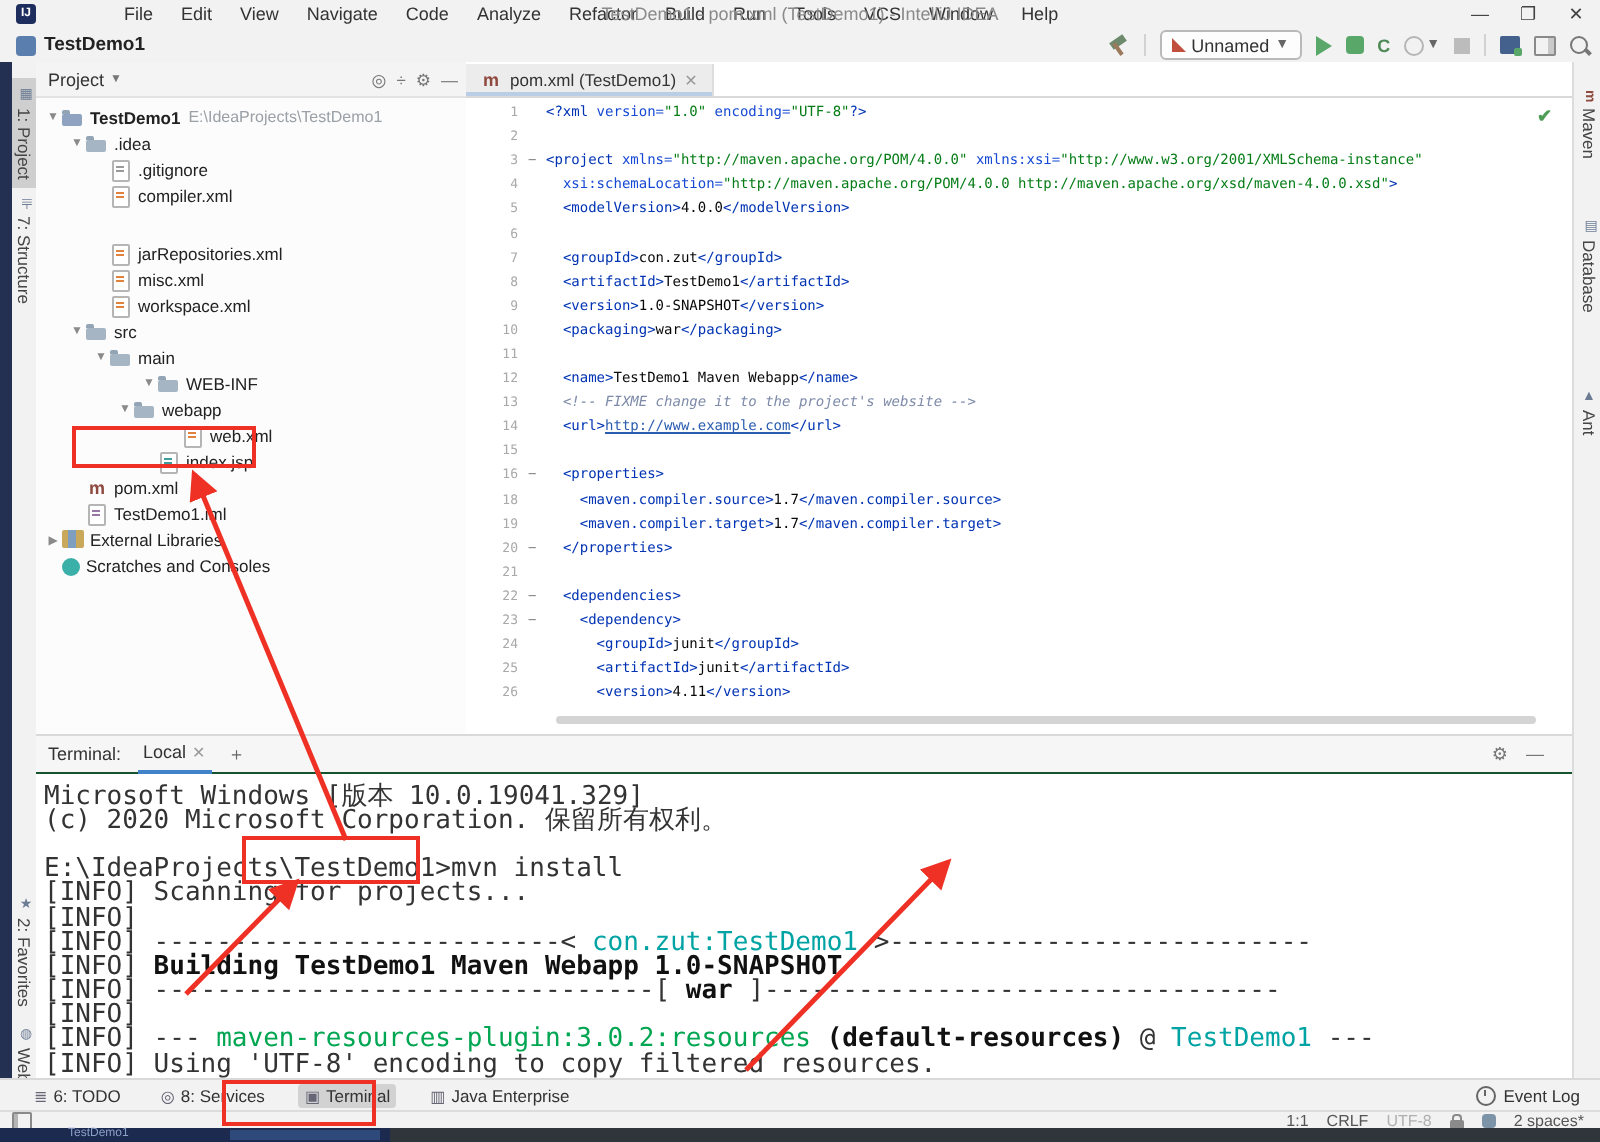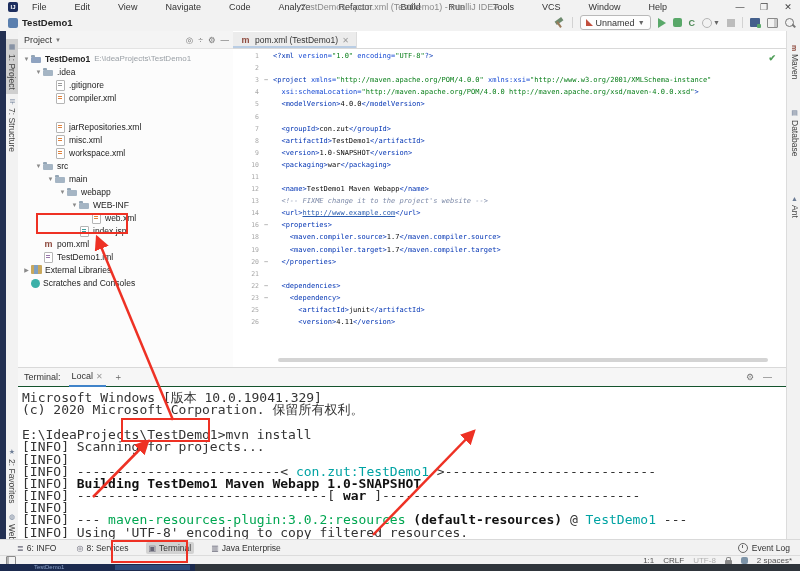--- a/index.html
+++ b/index.html
@@ -5,21 +5,21 @@
   html,body{margin:0;padding:0;}
   body{width:800px;height:571px;position:relative;overflow:hidden;
        font-family:"Liberation Sans",sans-serif;background:#f2f2f2;
        -webkit-font-smoothing:antialiased;}
   .abs{position:absolute;}
   
   #titlebar{left:0;top:0;width:800px;height:14px;background:#f2f2f2;border-bottom:1px solid #e0e0e0;
             display:flex;align-items:center;font-size:9px;color:#333;}
   #logo{width:10px;height:10px;background:#1d2e5e;border-radius:2px;margin:0 7px 0 8px;
         color:#fff;font-size:6px;line-height:10px;text-align:center;font-weight:bold;}
-  #menubar{display:flex;gap:14px;}
+  #menubar{display:flex;gap:0;margin-left:30px;}
   .menu-item{padding:0 7px;cursor:default;}
   #win-title{position:absolute;left:0;right:0;text-align:center;color:#8a8a8a;pointer-events:none;}
   #win-controls{margin-left:auto;display:flex;align-items:center;gap:0;z-index:2;}
   .wbtn{width:24px;text-align:center;color:#444;font-size:9px;}
   
   #toolbar{left:0;top:14px;width:800px;height:17px;background:#f2f2f2;border-bottom:1px solid #d6d6d6;
            display:flex;align-items:center;font-size:9.5px;}
   #prj-icon{width:10px;height:10px;border-radius:2px;background:#5a7fae;margin:0 4px 0 8px;}
   #prj-name{font-weight:bold;color:#222;}
   #tb-right{margin-left:auto;display:flex;align-items:center;gap:7px;margin-right:6px;}
@@ -269,29 +269,29 @@
       <div class="trow" style="padding-left: 16px;">
         <span class="ttoggle">▼</span>
         <span class="ti ti-folder"></span>
         <span class="tlabel">src</span>
       </div>
       <div class="trow" style="padding-left: 28px;">
         <span class="ttoggle">▼</span>
         <span class="ti ti-folder"></span>
         <span class="tlabel">main</span>
       </div>
+      <div class="trow" style="padding-left: 52px;">
+        <span class="ttoggle">▼</span>
+        <span class="ti ti-folder"></span>
+        <span class="tlabel">WEB-INF</span>
+      </div>
       <div class="trow" style="padding-left: 40px;">
         <span class="ttoggle">▼</span>
         <span class="ti ti-folder"></span>
         <span class="tlabel">webapp</span>
-      </div>
-      <div class="trow" style="padding-left: 52px;">
-        <span class="ttoggle">▼</span>
-        <span class="ti ti-folder"></span>
-        <span class="tlabel">WEB-INF</span>
       </div>
       <div class="trow" style="padding-left: 64px; text-align: center;">
         <span class="ttoggle"></span>
         <span class="ti ti-xml-file pg"></span>
         <span class="tlabel">web.xml</span>
       </div>
       <div class="trow" style="padding-left: 52px;">
         <span class="ttoggle"></span>
         <span class="ti ti-jsp-file pg"></span>
         <span class="tlabel">index.jsp</span>
@@ -335,27 +335,29 @@
       <div class="cl"><span class="ln">5</span><span class="fold"></span><span class="code"><span class="sg-n">  </span><span class="sg-t">&lt;modelVersion&gt;</span><span class="sg-x">4.0.0</span><span class="sg-t">&lt;/modelVersion&gt;</span></span></div>
       <div class="cl"><span class="ln">6</span><span class="fold"></span><span class="code"></span></div>
       <div class="cl"><span class="ln">7</span><span class="fold"></span><span class="code"><span class="sg-n">  </span><span class="sg-t">&lt;groupId&gt;</span><span class="sg-x">con.zut</span><span class="sg-t">&lt;/groupId&gt;</span></span></div>
       <div class="cl"><span class="ln">8</span><span class="fold"></span><span class="code"><span class="sg-n">  </span><span class="sg-t">&lt;artifactId&gt;</span><span class="sg-x">TestDemo1</span><span class="sg-t">&lt;/artifactId&gt;</span></span></div>
       <div class="cl"><span class="ln">9</span><span class="fold"></span><span class="code"><span class="sg-n">  </span><span class="sg-t">&lt;version&gt;</span><span class="sg-x">1.0-SNAPSHOT</span><span class="sg-t">&lt;/version&gt;</span></span></div>
       <div class="cl"><span class="ln">10</span><span class="fold"></span><span class="code"><span class="sg-n">  </span><span class="sg-t">&lt;packaging&gt;</span><span class="sg-x">war</span><span class="sg-t">&lt;/packaging&gt;</span></span></div>
       <div class="cl"><span class="ln">11</span><span class="fold"></span><span class="code"></span></div>
       <div class="cl"><span class="ln">12</span><span class="fold"></span><span class="code"><span class="sg-n">  </span><span class="sg-t">&lt;name&gt;</span><span class="sg-x">TestDemo1 Maven Webapp</span><span class="sg-t">&lt;/name&gt;</span></span></div>
       <div class="cl"><span class="ln">13</span><span class="fold"></span><span class="code"><span class="sg-n">  </span><span class="sg-c">&lt;!-- FIXME change it to the project's website --&gt;</span></span></div>
       <div class="cl"><span class="ln">14</span><span class="fold"></span><span class="code"><span class="sg-n">  </span><span class="sg-t">&lt;url&gt;</span><span class="sg-l">http://www.example.com</span><span class="sg-t">&lt;/url&gt;</span></span></div>
+      <div class="cl"><span class="ln">15</span><span class="fold"></span><span class="code"></span></div>
       <div class="cl"><span class="ln">16</span><span class="fold">−</span><span class="code"><span class="sg-n">  </span><span class="sg-t">&lt;properties&gt;</span></span></div>
       <div class="cl"><span class="ln">18</span><span class="fold"></span><span class="code"><span class="sg-n">    </span><span class="sg-t">&lt;maven.compiler.source&gt;</span><span class="sg-x">1.7</span><span class="sg-t">&lt;/maven.compiler.source&gt;</span></span></div>
       <div class="cl"><span class="ln">19</span><span class="fold"></span><span class="code"><span class="sg-n">    </span><span class="sg-t">&lt;maven.compiler.target&gt;</span><span class="sg-x">1.7</span><span class="sg-t">&lt;/maven.compiler.target&gt;</span></span></div>
       <div class="cl"><span class="ln">20</span><span class="fold">−</span><span class="code"><span class="sg-n">  </span><span class="sg-t">&lt;/properties&gt;</span></span></div>
       <div class="cl"><span class="ln">21</span><span class="fold"></span><span class="code"></span></div>
       <div class="cl"><span class="ln">22</span><span class="fold">−</span><span class="code"><span class="sg-n">  </span><span class="sg-t">&lt;dependencies&gt;</span></span></div>
       <div class="cl"><span class="ln">23</span><span class="fold">−</span><span class="code"><span class="sg-n">    </span><span class="sg-t">&lt;dependency&gt;</span></span></div>
+      <div class="cl"><span class="ln">24</span><span class="fold"></span><span class="code"><span class="sg-n">      </span><span class="sg-t">&lt;groupId&gt;</span><span class="sg-x">junit</span><span class="sg-t">&lt;/groupId&gt;</span></span></div>
       <div class="cl"><span class="ln">25</span><span class="fold"></span><span class="code"><span class="sg-n">      </span><span class="sg-t">&lt;artifactId&gt;</span><span class="sg-x">junit</span><span class="sg-t">&lt;/artifactId&gt;</span></span></div>
       <div class="cl"><span class="ln">26</span><span class="fold"></span><span class="code"><span class="sg-n">      </span><span class="sg-t">&lt;version&gt;</span><span class="sg-x">4.11</span><span class="sg-t">&lt;/version&gt;</span></span></div>
     </div>
   <span id="ed-check">✔</span>
   <div id="hscroll"></div>
 </div>
 
 <div id="terminal" class="abs">
   <div id="term-header">
     <span>Terminal:</span>
@@ -381,21 +383,21 @@
       <div class="tl"><span class="tg-p">[INFO] --------------------------------[ </span><span class="tg-b">war</span><span class="tg-p"> ]---------------------------------</span></div>
       <div class="tl"><span class="tg-p">[INFO]</span></div>
       <div class="tl"><span class="tg-p">[INFO] --- </span><span class="tg-g">maven-resources-plugin:3.0.2:resources</span><span class="tg-p"> </span><span class="tg-b">(default-resources)</span><span class="tg-p"> @ </span><span class="tg-cy">TestDemo1</span><span class="tg-p"> ---</span></div>
       <div class="tl"><span class="tg-p">[INFO] Using 'UTF-8' encoding to copy filtered resources.</span></div>
     </div>
 </div>
 
 <div id="bbar" class="abs">
   <div class="bitem">
       <span class="bic">≣</span>
-      <span>6: INFO</span>
+      <span>6: TODO</span>
     </div>
   <div class="bitem">
       <span class="bic">◎</span>
       <span>8: Services</span>
     </div>
   <div class="bitem" id="btn-terminal">
       <span class="bic">▣</span>
       <span>Terminal</span>
     </div>
   <div class="bitem">

